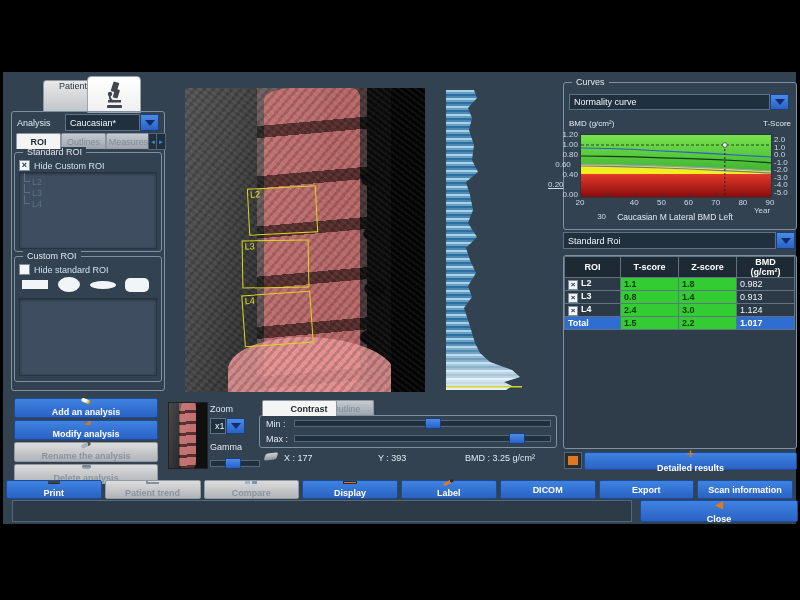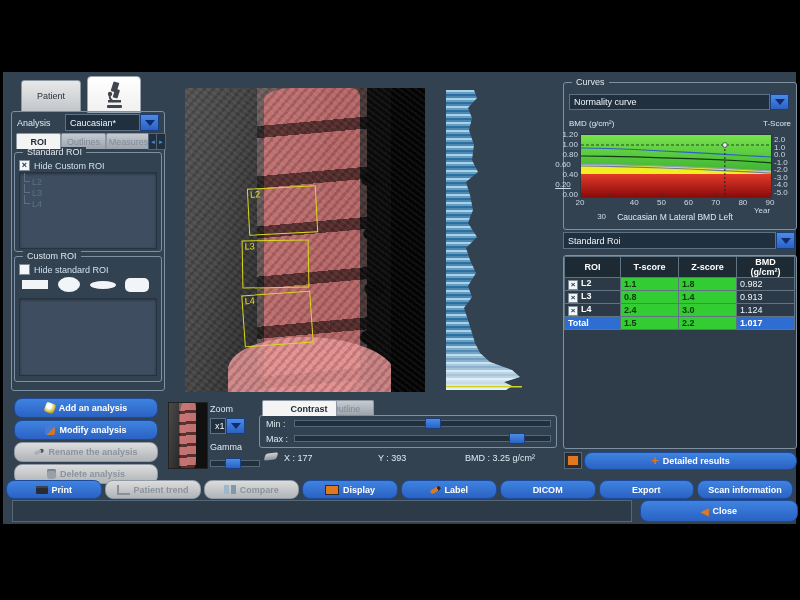--- a/index.html
+++ b/index.html
@@ -2,22 +2,22 @@
 <html><head>
 <meta charset="utf-8">
 <style>
   html,body{margin:0;padding:0;background:#000;}
   .stage{position:relative;width:800px;height:600px;background:#000;overflow:hidden;
          font-family:"Liberation Sans",sans-serif;font-size:9px;color:#e8eef5;}
   .window{position:absolute;left:3px;top:72px;width:793px;height:452px;background:#334250;}
   .abs{position:absolute;}
   .lbl{position:absolute;color:#dfe8f0;}
   
-  .ptab{position:absolute;left:18px;top:8px;width:58px;height:30px;background:linear-gradient(#e8e8e8,#c2c6ca);
-        border:1px solid #8b97a2;border-radius:3px 3px 0 0;color:#2a3440;display:flex;align-items:center;justify-content:center;}
+  .ptab{position:absolute;left:40px;top:8px;width:58px;height:30px;background:linear-gradient(#e8e8e8,#c2c6ca);
+        border:1px solid #8b97a2;border-radius:3px 3px 0 0;color:#2a3440;display:flex;align-items:flex-start;justify-content:center;}
   .scopetab{position:absolute;left:84px;top:4px;width:52px;height:35px;background:linear-gradient(#ffffff,#f0f0f0);
         border:1px solid #9aa5af;border-radius:4px 4px 0 0;display:flex;align-items:center;justify-content:center;}
   
   .gbox{position:absolute;border:1px solid #7d91a2;border-radius:3px;}
   .gbox>.legend{position:absolute;top:-6px;left:8px;background:#334250;padding:0 4px;color:#dde7ef;}
   .listbox{position:absolute;background:#3e4e60;border:1px solid #273340;box-shadow:inset 0 1px 3px rgba(0,0,0,.4);}
   .roi-tree-item{padding:1px 0 0 12px;color:#5d7082;position:relative;}
   .roi-tree-item:before{content:"";position:absolute;left:4px;top:-3px;width:5px;height:8px;
         border-left:1px solid #5d7082;border-bottom:1px solid #5d7082;}
   
@@ -28,21 +28,21 @@
         display:flex;align-items:center;justify-content:center;}
   .tri-down{width:0;height:0;border-left:5px solid transparent;border-right:5px solid transparent;border-top:6px solid #132a6e;}
   
   .mini-tab{position:absolute;height:15px;display:flex;align-items:center;justify-content:center;
         border:1px solid #8b97a2;border-bottom:none;border-radius:2px 2px 0 0;cursor:default;}
   .mini-tab.on{background:#f4f4f4;color:#1c2630;font-weight:bold;z-index:2;}
   .mini-tab.off{background:linear-gradient(#c6cad0,#9aa2ab);color:#7e8b98;}
   .spin{position:absolute;width:8px;height:15px;background:#22303d;border:1px solid #50647a;color:#3f8ae0;
         font-size:6px;display:flex;align-items:center;justify-content:center;}
   
-  .btn{display:flex;align-items:center;justify-content:center;gap:4px;border-radius:8px;font-weight:bold;}
+  .btn{display:flex;align-items:center;justify-content:center;gap:4px;border-radius:2px;font-weight:bold;flex-direction:column;}
   .btn.blue{background:linear-gradient(#3f83e0,#2a62c4);border:1px solid #1e4a9a;color:#fff;}
   .btn.gray{background:linear-gradient(#dcdcdc,#b0b4b8);border:1px solid #909aa4;color:#8c939c;}
   .lbtn{position:absolute;left:11px;width:142px;height:18px;}
   
   .cb{display:inline-block;width:9px;height:9px;background:#f4f7fa;border:1px solid #7e8c99;vertical-align:-1px;
       line-height:8px;text-align:center;color:#233142;font-size:9px;font-weight:bold;}
   .cbrow{position:absolute;display:flex;gap:4px;align-items:center;color:#cfe0ee;}
   
   .shape-btn{width:32px;height:17px;display:flex;align-items:center;justify-content:center;}
   .shape{background:#f2f5f8;}
@@ -295,21 +295,21 @@
         <line x1="162.85714285714286" y1="58" x2="162.85714285714286" y2="61" stroke="#333"></line>
         <line x1="190" y1="58" x2="190" y2="61" stroke="#333"></line>
         <circle cx="143.85714285714286" cy="9.999999999999998" r="2.4" fill="#eee" stroke="#555"></circle>
       </svg>
   <div id="curve-ticks">
         <span class="tick" style="left: 545px; top: 58px; width: 30px; text-align: right;">1.20</span>
         <span class="tick" style="left: 545px; top: 68px; width: 30px; text-align: right;">1.00</span>
         <span class="tick" style="left: 545px; top: 78px; width: 30px; text-align: right;">0.80</span>
         <span class="tick" style="left: 545px; top: 88px; width: 30px; text-align: center;">0.60</span>
         <span class="tick" style="left: 545px; top: 98px; width: 30px; text-align: right;">0.40</span>
-        <span class="tick" style="left: 545px; top: 108px; width: 30px; text-align: center; text-decoration: underline;">0.20</span>
+        <span class="tick" style="left: 545px; top: 108px; width: 30px; text-align: left; text-decoration: underline;">0.20</span>
         <span class="tick" style="left: 545px; top: 118px; width: 30px; text-align: right;">0.00</span>
         <span class="tick" style="left: 771px; top: 63px; width: 22px; text-align: left;">2.0</span>
         <span class="tick" style="left: 771px; top: 70.57px; width: 22px; text-align: left;">1.0</span>
         <span class="tick" style="left: 771px; top: 78.14px; width: 22px; text-align: left;">0.0</span>
         <span class="tick" style="left: 771px; top: 85.71px; width: 22px; text-align: left;">-1.0</span>
         <span class="tick" style="left: 771px; top: 93.28px; width: 22px; text-align: left;">-2.0</span>
         <span class="tick" style="left: 771px; top: 100.85px; width: 22px; text-align: left;">-3.0</span>
         <span class="tick" style="left: 771px; top: 108.42px; width: 22px; text-align: left;">-4.0</span>
         <span class="tick" style="left: 771px; top: 115.99px; width: 22px; text-align: left;">-5.0</span>
         <span class="tick" style="left: 567px; top: 126px; width: 20px; text-align: center;">20</span>

